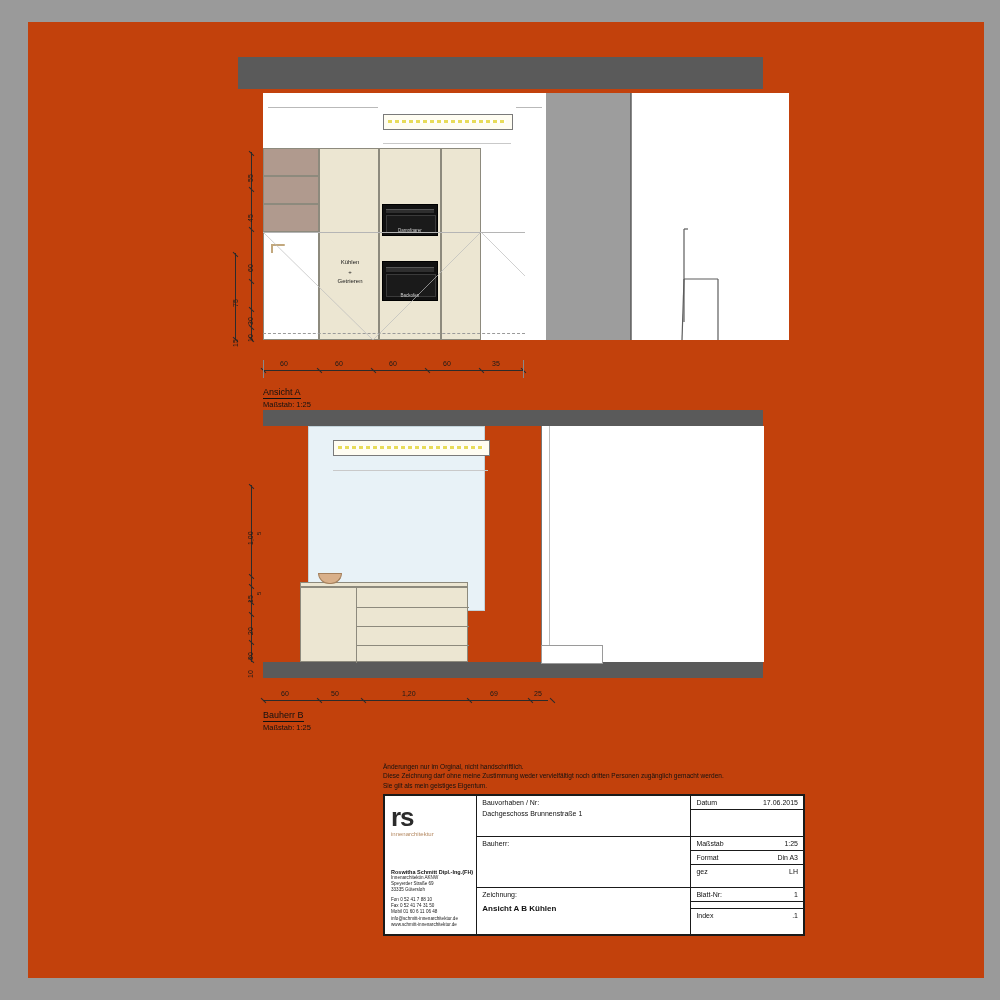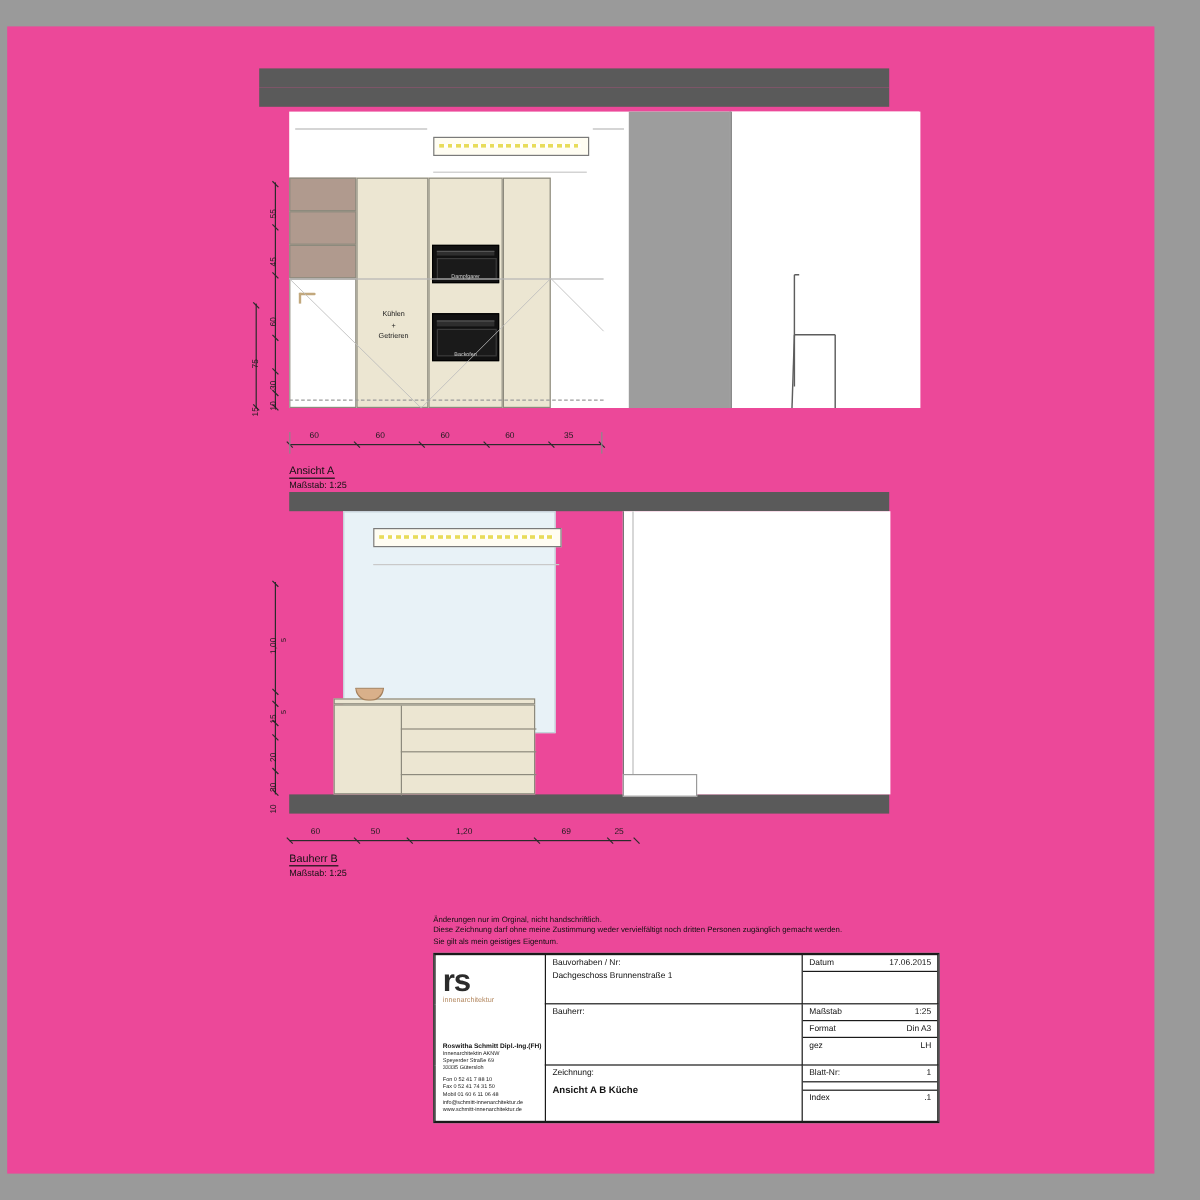--- a/index.html
+++ b/index.html
@@ -4,23 +4,23 @@
 <style>
   html,body{margin:0;padding:0;}
   body{
     width:1000px;height:1000px;
     background:#9a9a9a;
     font-family:"Liberation Sans", sans-serif;
     overflow:hidden;
   }
   #sheet{
     position:absolute;
-    left:6px;top:22px;
+    left:28px;top:22px;
     width:956px;height:956px;
-    background:#ec4899;
+    background:#c2410c;
   }
   .lbl{font-size:8px;color:#1a1a1a;white-space:nowrap;}
 
   
   #viewA{position:absolute;left:210px;top:35px;width:560px;height:345px;}
 
   #viewA .topSlab{left:25px;top:20px;width:525px;height:16px;background:#5a5a5a;}
   #viewA .botSlab{left:25px;top:283px;width:525px;height:16px;background:#5a5a5a;}
   #viewA .roomBg{position:absolute;left:25px;top:36px;width:525px;height:247px;background:#ffffff;border:0;}
   #viewA .rightWall{position:absolute;left:308px;top:36px;width:84px;height:247px;background:#9d9d9d;}
@@ -309,21 +309,21 @@
           </div>
           <div style="display:flex;justify-content:space-between;padding:3px 5px;">
             <span class="rlabel">gez</span>
             <span class="rvalue">LH</span>
           </div>
         </td>
       </tr>
       <tr>
         <td class="midCell" style="height:40px;">
           <div class="rlabel">Zeichnung:</div>
-          <div class="rlabel bold" style="margin-top:6px;font-size:8px;">Ansicht A B Küche</div>
+          <div class="rlabel bold" style="margin-top:6px;font-size:8px;">Ansicht A B Kühlen</div>
         </td>
         <td style="padding:0 !important;">
           <div style="display:flex;justify-content:space-between;padding:3px 5px;border-bottom:1px solid #1a1a1a;">
             <span class="rlabel">Blatt-Nr:</span>
             <span class="rvalue">1</span>
           </div>
           <div style="height:6px;"></div>
           <div style="display:flex;justify-content:space-between;padding:3px 5px;border-top:1px solid #1a1a1a;">
             <span class="rlabel">Index</span>
             <span class="rvalue">.1</span>

